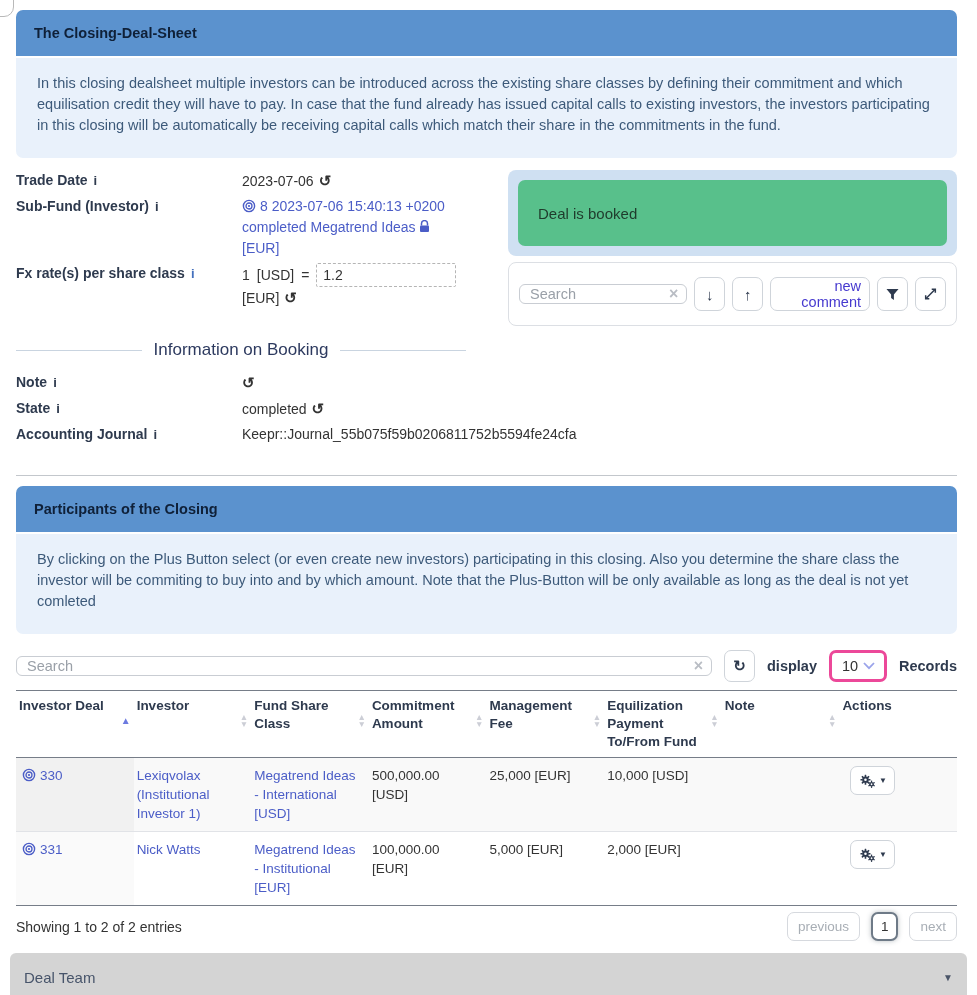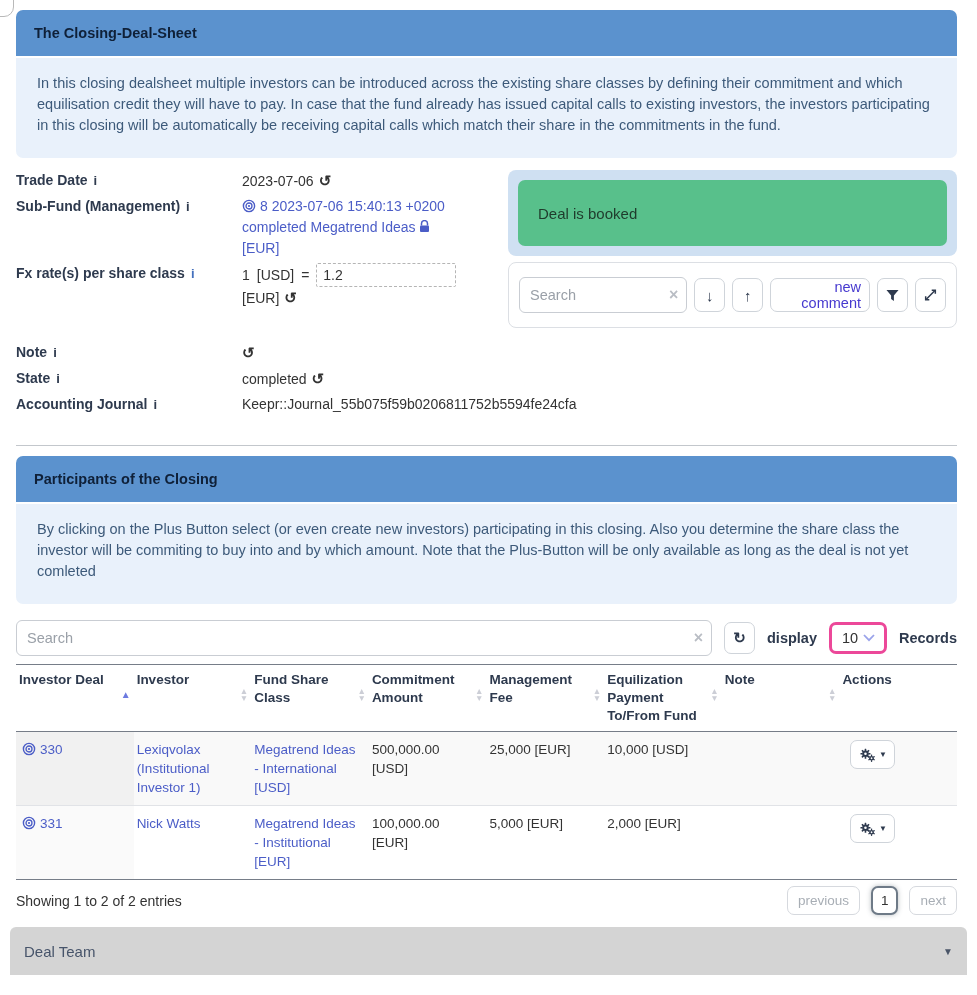--- a/index.html
+++ b/index.html
@@ -34,21 +34,21 @@
   .alert-success {
     background:#58c08b; border-radius:7px; height:66px; display:flex;
     align-items:center; padding:2px 20px; color:#1f3b2c; font-size:15px;
   }
   .comment-toolbar {
     margin-top:6px; background:#fff; border:1px solid #dcdfe4; border-radius:8px;
     padding:14px 10px; display:flex; align-items:center; gap:7px;
   }
   .search-box { position:relative; }
   .search-box input {
-    height:36px; width:100%; border:1px solid #c9cdd3; border-radius:6px;
+    height:20px; width:100%; border:1px solid #c9cdd3; border-radius:6px;
     padding:0 26px 0 10px; font-size:14.5px; color:#333; font-family:inherit; outline:none;
   }
   .search-box input::placeholder { color:#9aa0a8; }
   .sb-sm { width:186px; }
   .sb-lg { flex:1; }
   .clear-x {
     position:absolute; right:9px; top:50%; transform:translateY(-50%);
     color:#b9bdc4; font-weight:bold; font-size:16px; cursor:pointer; line-height:1;
   }
   .tb-btn {
@@ -206,21 +206,21 @@
         <div class="flabel">
           <span>Trade Date</span><span class="info">i</span>
         </div>
         <div class="fvalue">
           <span>2023-07-06</span><span class="hist">↺</span>
         </div>
       </div>
 
       <div class="frow">
         <div class="flabel">
-          <span>Sub-Fund (Management)</span><span class="info">i</span>
+          <span>Sub-Fund (Investor)</span><span class="info">i</span>
         </div>
         <div class="fvalue">
           <span class="link">
             <svg class="bullseye" width="14" height="14" viewBox="0 0 14 14">
               <circle cx="7" cy="7" r="5.6" fill="none" stroke="#4b5dc7" stroke-width="1.4"></circle>
               <circle cx="7" cy="7" r="3" fill="none" stroke="#4b5dc7" stroke-width="1.3"></circle>
               <circle cx="7" cy="7" r="1.1" fill="#4b5dc7"></circle>
             </svg><span>8 2023-07-06 15:40:13 +0200 completed Megatrend Ideas</span><svg class="lockicon" width="11" height="13" viewBox="0 0 11 13">
               <path d="M2.5 5.5 V3.6 a3 3 0 0 1 6 0 V5.5" fill="none" stroke="#4b5dc7" stroke-width="1.5"></path>
               <rect x="1" y="5.5" width="9" height="6.5" rx="1" fill="#4b5dc7"></rect>
@@ -242,20 +242,25 @@
             <input class="fx-input" value="1.2" style="">
           </div>
           <div class="fx-line2">
             <span>[EUR]</span><span class="hist">↺</span>
           </div>
         </div>
       </div>
     </div>
 
     <div class="booking">
+      <div class="legend">
+        <span class="line"></span>
+        <span>Information on Booking</span>
+        <span class="line"></span>
+      </div>
 
       <div class="frow">
         <div class="flabel">
           <span>Note</span><span class="info">i</span>
         </div>
         <div class="fvalue">
           <span class="hist" style="margin-left:0;">↺</span>
         </div>
       </div>
 

